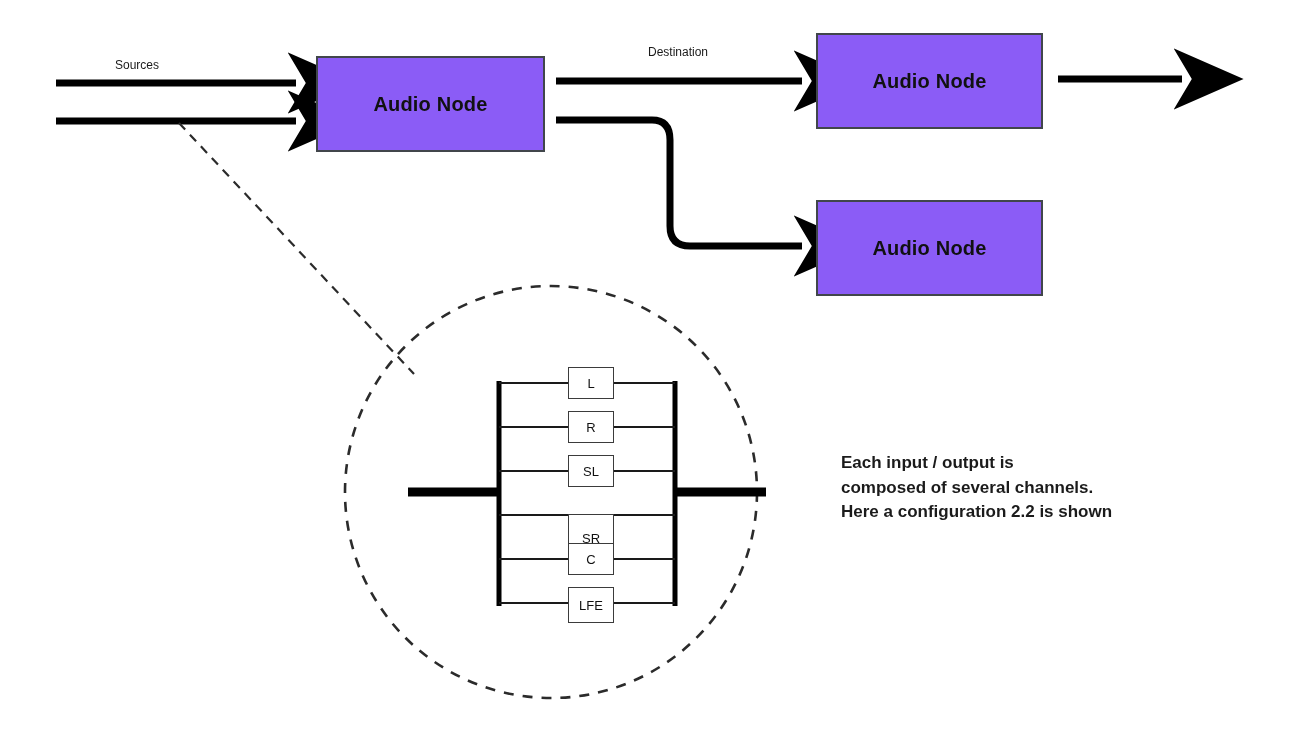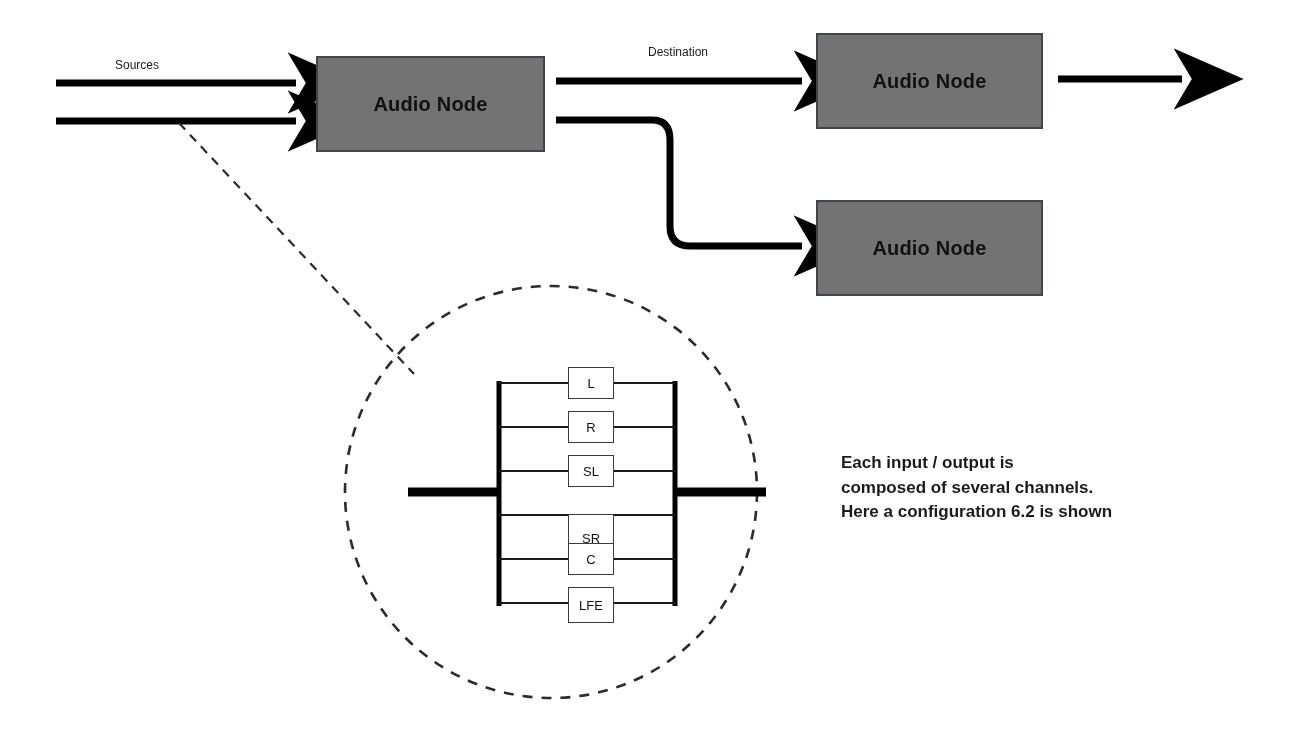--- a/index.html
+++ b/index.html
@@ -20,21 +20,21 @@
   }
   svg.layer {
     position: absolute;
     left: 0;
     top: 0;
     width: 1308px;
     height: 750px;
   }
   .node-box {
     position: absolute;
-    background: #737373;
+    background: #8b5cf6;
     border: 2px solid #41464B;
     box-sizing: border-box;
     display: flex;
     align-items: center;
     justify-content: center;
   }
   .node-label {
     font-family: "Liberation Sans", sans-serif;
     font-weight: bold;
     font-size: 20px;
@@ -149,15 +149,15 @@
   </div>
   <div class="chan-box" style="left:568px; top:543px; width:46px; height:32px;">
     <span class="chan-label">C</span>
   </div>
   <div class="chan-box" style="left:568px; top:587px; width:46px; height:36px;">
     <span class="chan-label">LFE</span>
   </div>
 
   <div class="caption" style="left:841px; top:451px; width:330px;">Each input / output is
 composed of several channels.
-Here a configuration 6.2 is shown</div>
+Here a configuration 2.2 is shown</div>
 
 </div>
 
 </body></html>

